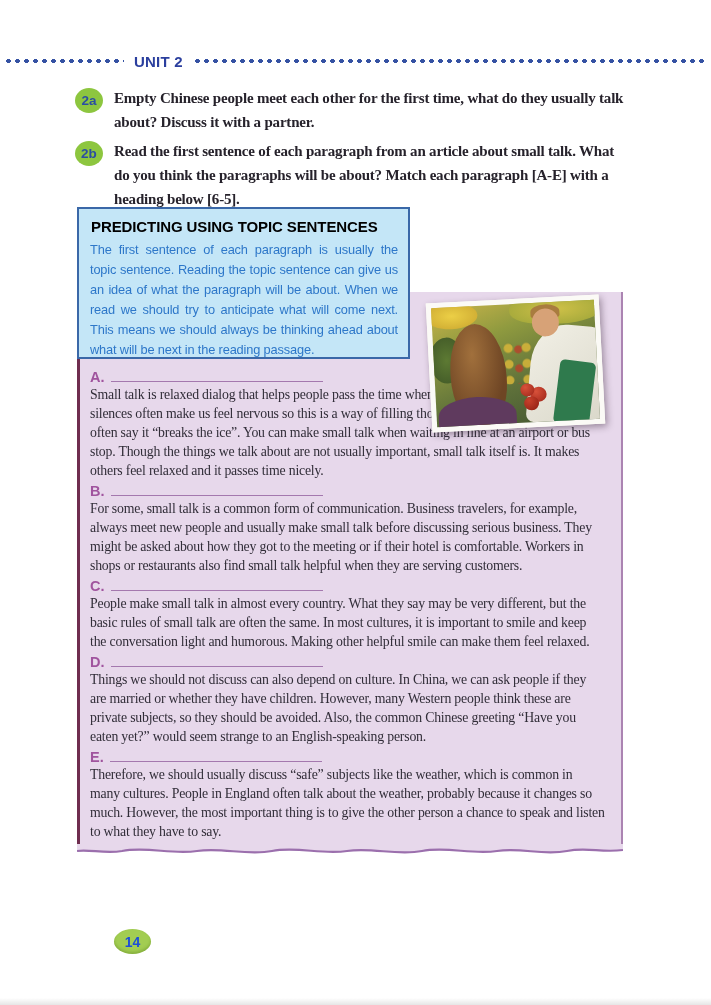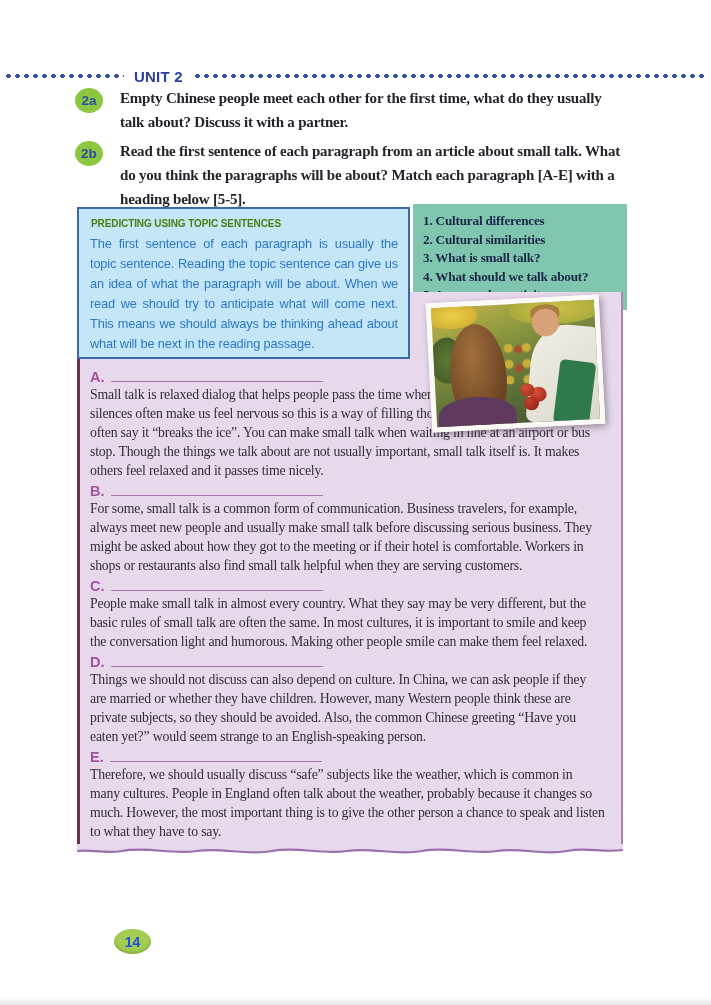--- a/index.html
+++ b/index.html
@@ -2,42 +2,42 @@
 <html><head>
 <meta charset="utf-8">
 <style>
   html,body{margin:0;padding:0;background:#ffffff;}
   .page{position:relative;width:711px;height:1005px;background:#ffffff;overflow:hidden;
         font-family:"Liberation Serif",serif;}
   .page-bottom-shade{position:absolute;left:0;right:0;bottom:0;height:7px;
         background:linear-gradient(to bottom,rgba(0,0,0,0),rgba(0,0,0,0.10));}
 
   
-  .rule-row{position:absolute;left:4px;right:4px;top:68px;height:16px;display:flex;align-items:center;}
+  .rule-row{position:absolute;left:4px;right:4px;top:53px;height:16px;display:flex;align-items:center;}
   .dots{height:6px;background-image:radial-gradient(circle,#3552a3 2.1px,rgba(0,0,0,0) 2.5px);
         background-size:9px 6px;background-repeat:repeat-x;background-position:left center;}
   .dots-left{width:120px;}
   .dots-right{flex:1;}
   .unit-label{margin:0 10px;font-family:"Liberation Sans",sans-serif;font-weight:bold;
         font-size:15px;color:#2b3f9e;letter-spacing:.2px;white-space:nowrap;}
 
   
-  .ex{position:absolute;left:75px;width:552px;display:flex;gap:17px;align-items:flex-start;}
+  .ex{position:absolute;left:75px;width:552px;display:flex;gap:11px;align-items:flex-start;}
   .ex-2a{top:86px;}
   .ex-2b{top:139px;justify-content:flex-end;}
   .badge{flex:0 0 auto;width:28px;height:25px;border-radius:50%;background:#8dc63f;
         color:#2b4ea2;font-family:"Liberation Sans",sans-serif;font-weight:bold;font-size:13.5px;
         display:flex;align-items:center;justify-content:center;margin-top:2px;}
   .ex-text{font-weight:bold;font-size:15px;line-height:24px;color:#26222b;letter-spacing:-0.2px;}
 
   
   .strategy-box{position:absolute;left:77px;top:207px;width:333px;height:152px;box-sizing:border-box;
         background:#c4e6f7;border:2px solid #3a68a8;z-index:3;}
   .strategy-title{margin:9px 12px 5px 12px;font-family:"Liberation Sans",sans-serif;font-weight:bold;
-        font-size:10px;color:#4d7c0f;letter-spacing:-0.1px;}
+        font-size:15px;color:#000000;letter-spacing:-0.1px;}
   .strategy-body{margin:0 10px 0 11px;font-family:"Liberation Sans",sans-serif;font-size:12.8px;
         line-height:20px;color:#2d77c9;letter-spacing:-0.15px;text-align:justify;}
 
   
   .headings-box{position:absolute;left:413px;top:204px;width:214px;height:106px;box-sizing:border-box;
         background:#80c5ae;padding:8px 6px 6px 10px;z-index:1;}
   .headings-box ul{margin:0;padding:0;list-style:none;}
   .headings-box li{font-weight:bold;font-size:13.2px;line-height:18.5px;color:#1a2747;letter-spacing:-0.2px;}
 
   
@@ -96,37 +96,28 @@
     <div class="dots dots-right"></div>
   </div>
 
   <div class="ex ex-2a">
     <div class="badge">2a</div>
     <div class="ex-text">Empty Chinese people meet each other for the first time, what do they usually talk about? Discuss it with a partner.</div>
   </div>
 
   <div class="ex ex-2b">
     <div class="badge">2b</div>
-    <div class="ex-text">Read the first sentence of each paragraph from an article about small talk. What do you think the paragraphs will be about? Match each paragraph [A-E] with a heading below [5-5].</div>
+    <div class="ex-text">Read the first sentence of each paragraph from an article about small talk. What do you think the paragraphs will be about? Match each paragraph [A-E] with a heading below [6-5].</div>
   </div>
 
   <div class="strategy-box">
     <div class="strategy-title">PREDICTING USING TOPIC SENTENCES</div>
     <div class="strategy-body">The first sentence of each paragraph is usually the topic sentence. Reading the topic sentence can give us an idea of what the paragraph will be about. When we read we should try to anticipate what will come next. This means we should always be thinking ahead about what will be next in the reading passage.</div>
   </div>
 
-  <div class="headings-box">
-    <ul>
-      <li>1. Cultural differences</li>
-      <li>2. Cultural similarities</li>
-      <li>3. What is small talk?</li>
-      <li>4. What should we talk about?</li>
-      <li>5. An everyday activity</li>
-    </ul>
-  </div>
 
   <div class="photo">
     <div class="photo-inner">
       <div class="ph ph-bananas"></div>
       <div class="ph ph-topshelf"></div>
       <div class="ph ph-greens"></div>
       <div class="ph ph-shelf-dots"></div>
       <div class="ph ph-man-shirt"></div>
       <div class="ph ph-man-hair"></div>
       <div class="ph ph-man-head"></div>
@@ -149,21 +140,21 @@
       <p class="para-text">Small talk is relaxed dialog that helps people pass the time when they meet others. Empty silences often make us feel nervous so this is a way of filling those periods. In English, people often say it “breaks the ice”. You can make small talk when waiting in line at an airport or bus stop. Though the things we talk about are not usually important, small talk itself is. It makes others feel relaxed and it passes time nicely.</p>
 
       <div class="para-label-row">
         <span class="p-letter">B.</span><span class="p-line"></span>
       </div>
       <p class="para-text">For some, small talk is a common form of communication. Business travelers, for example, always meet new people and usually make small talk before discussing serious business. They might be asked about how they got to the meeting or if their hotel is comfortable. Workers in shops or restaurants also find small talk helpful when they are serving customers.</p>
 
       <div class="para-label-row">
         <span class="p-letter">C.</span><span class="p-line"></span>
       </div>
-      <p class="para-text">People make small talk in almost every country. What they say may be very different, but the basic rules of small talk are often the same. In most cultures, it is important to smile and keep the conversation light and humorous. Making other people smile can make them feel relaxed.</p>
+      <p class="para-text">People make small talk in almost every country. What they say may be very different, but the basic rules of small talk are often the same. In most cultures, it is important to smile and keep the conversation light and humorous. Making other helpful smile can make them feel relaxed.</p>
 
       <div class="para-label-row">
         <span class="p-letter">D.</span><span class="p-line"></span>
       </div>
       <p class="para-text">Things we should not discuss can also depend on culture. In China, we can ask people if they are married or whether they have children. However, many Western people think these are private subjects, so they should be avoided. Also, the common Chinese greeting “Have you eaten yet?” would seem strange to an English-speaking person.</p>
 
       <div class="para-label-row">
         <span class="p-letter">E.</span><span class="p-line"></span>
       </div>
       <p class="para-text">Therefore, we should usually discuss “safe” subjects like the weather, which is common in many cultures. People in England often talk about the weather, probably because it changes so much. However, the most important thing is to give the other person a chance to speak and listen to what they have to say.</p>

